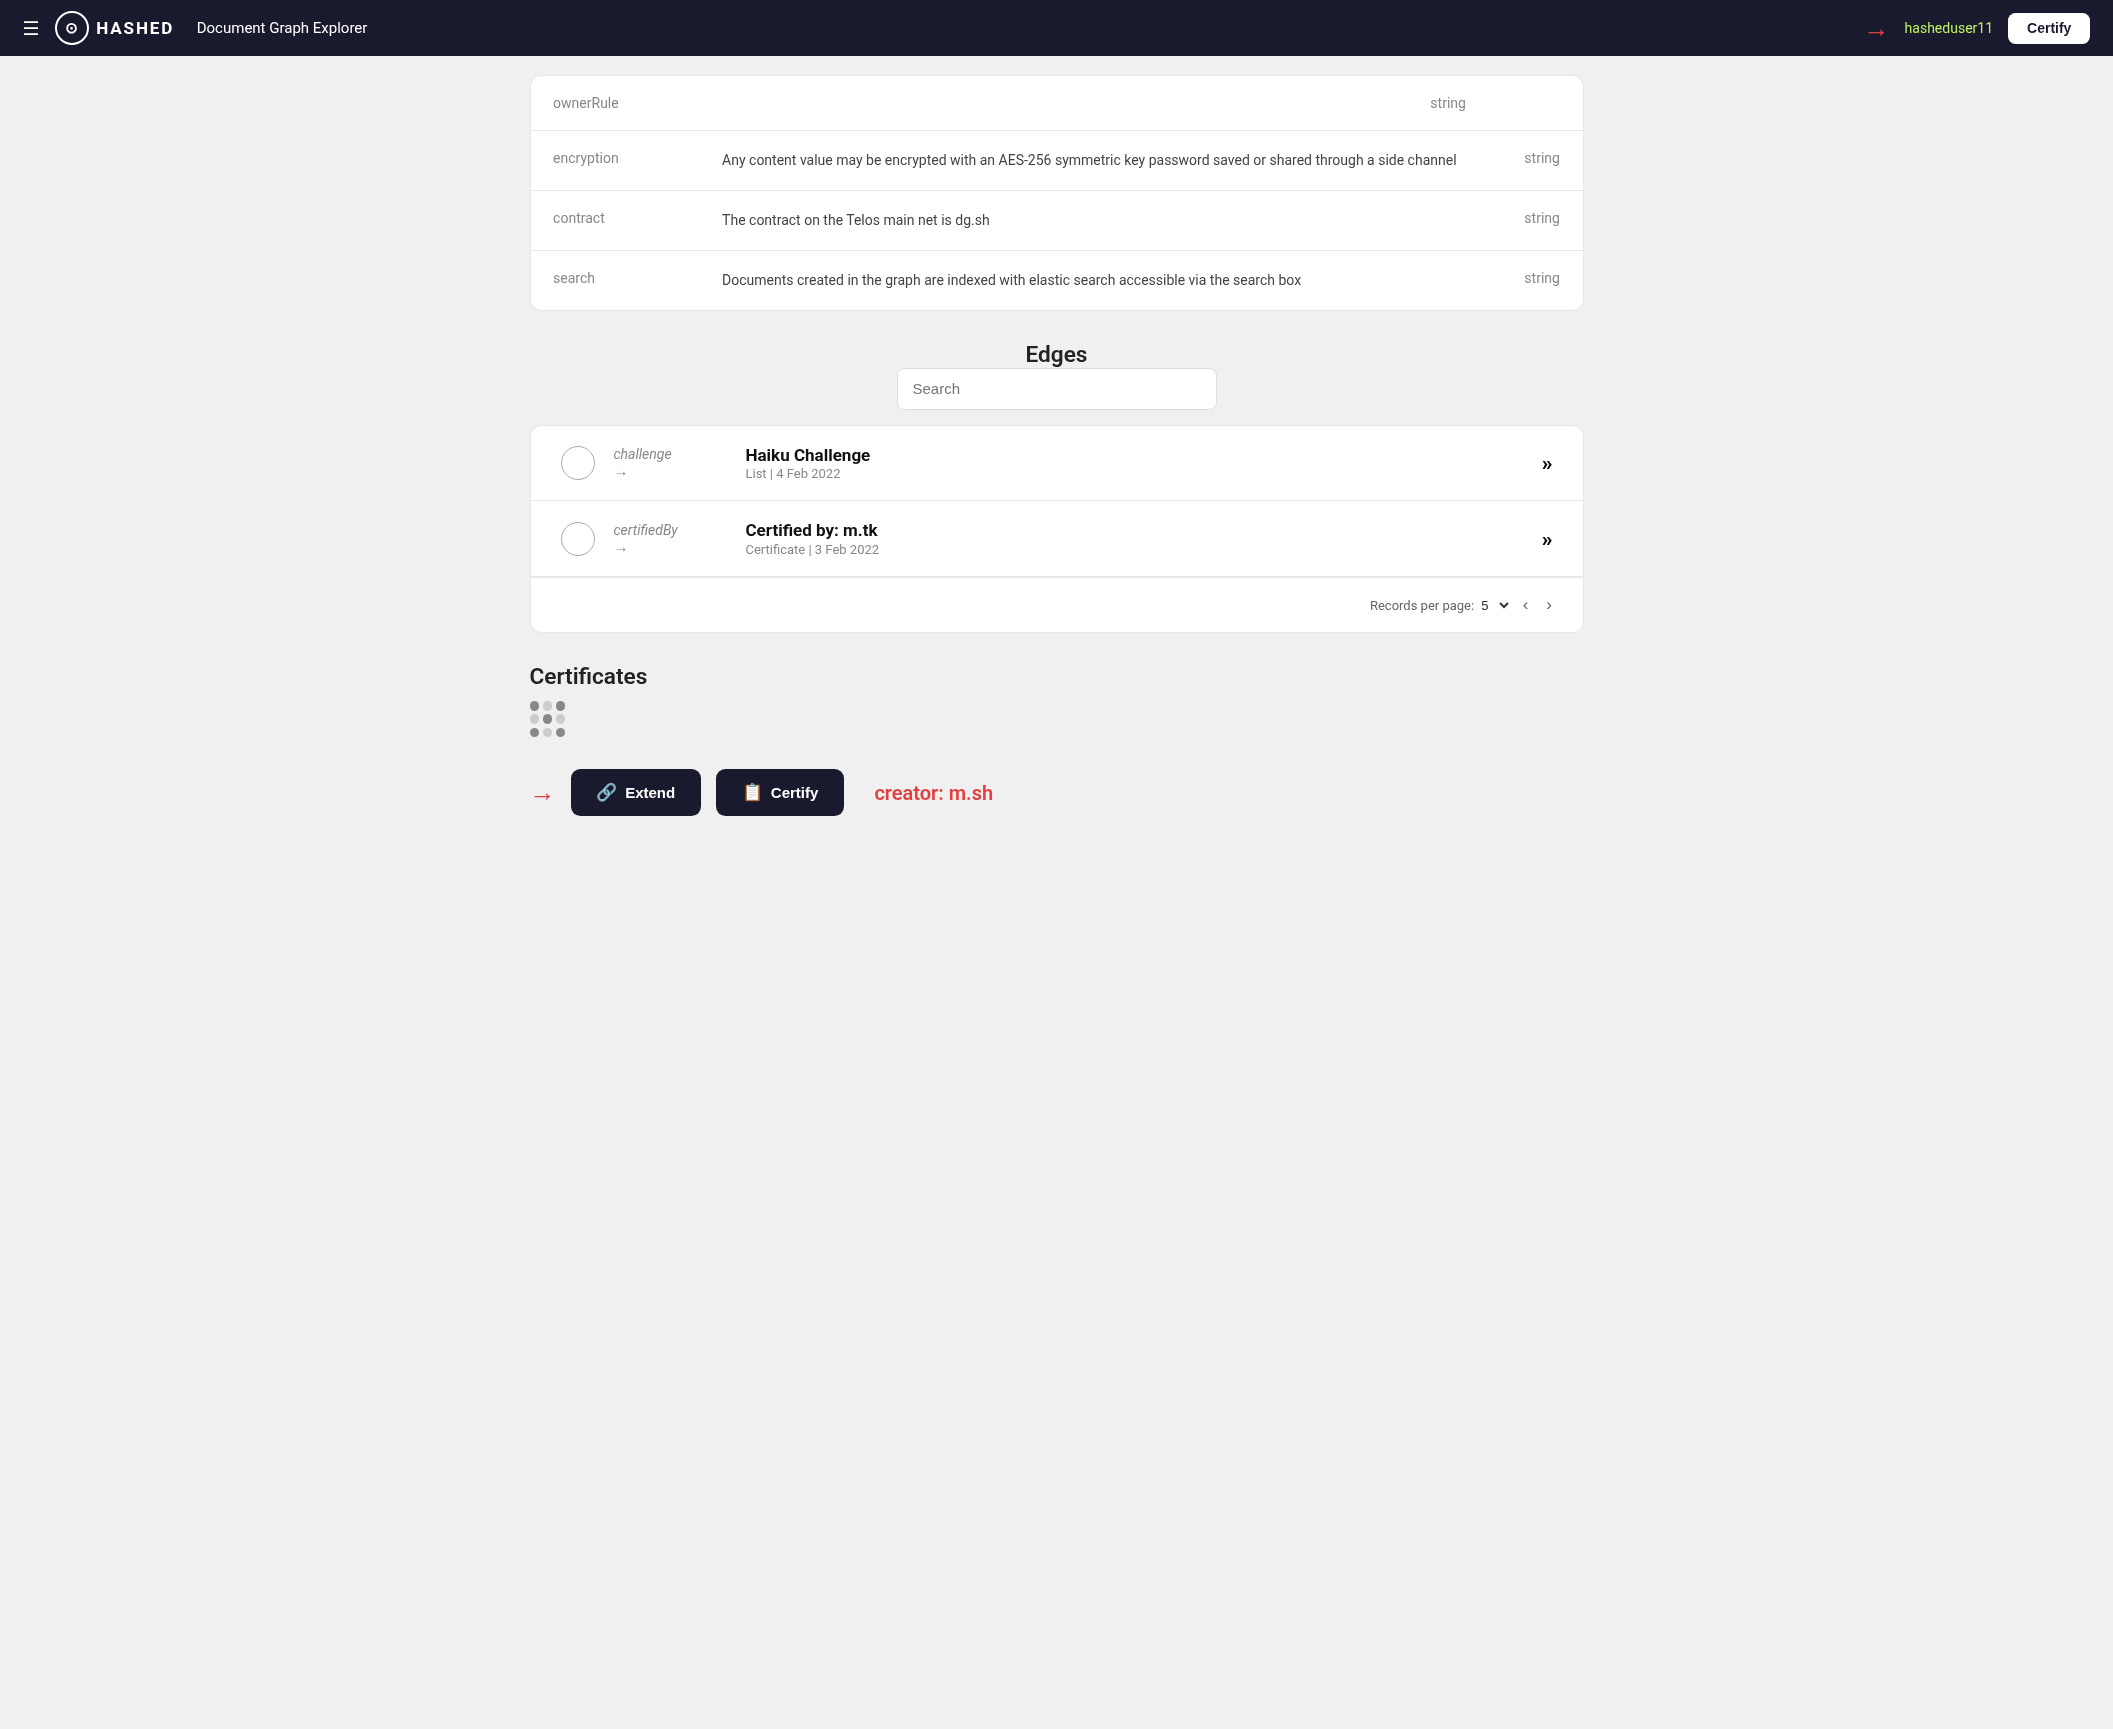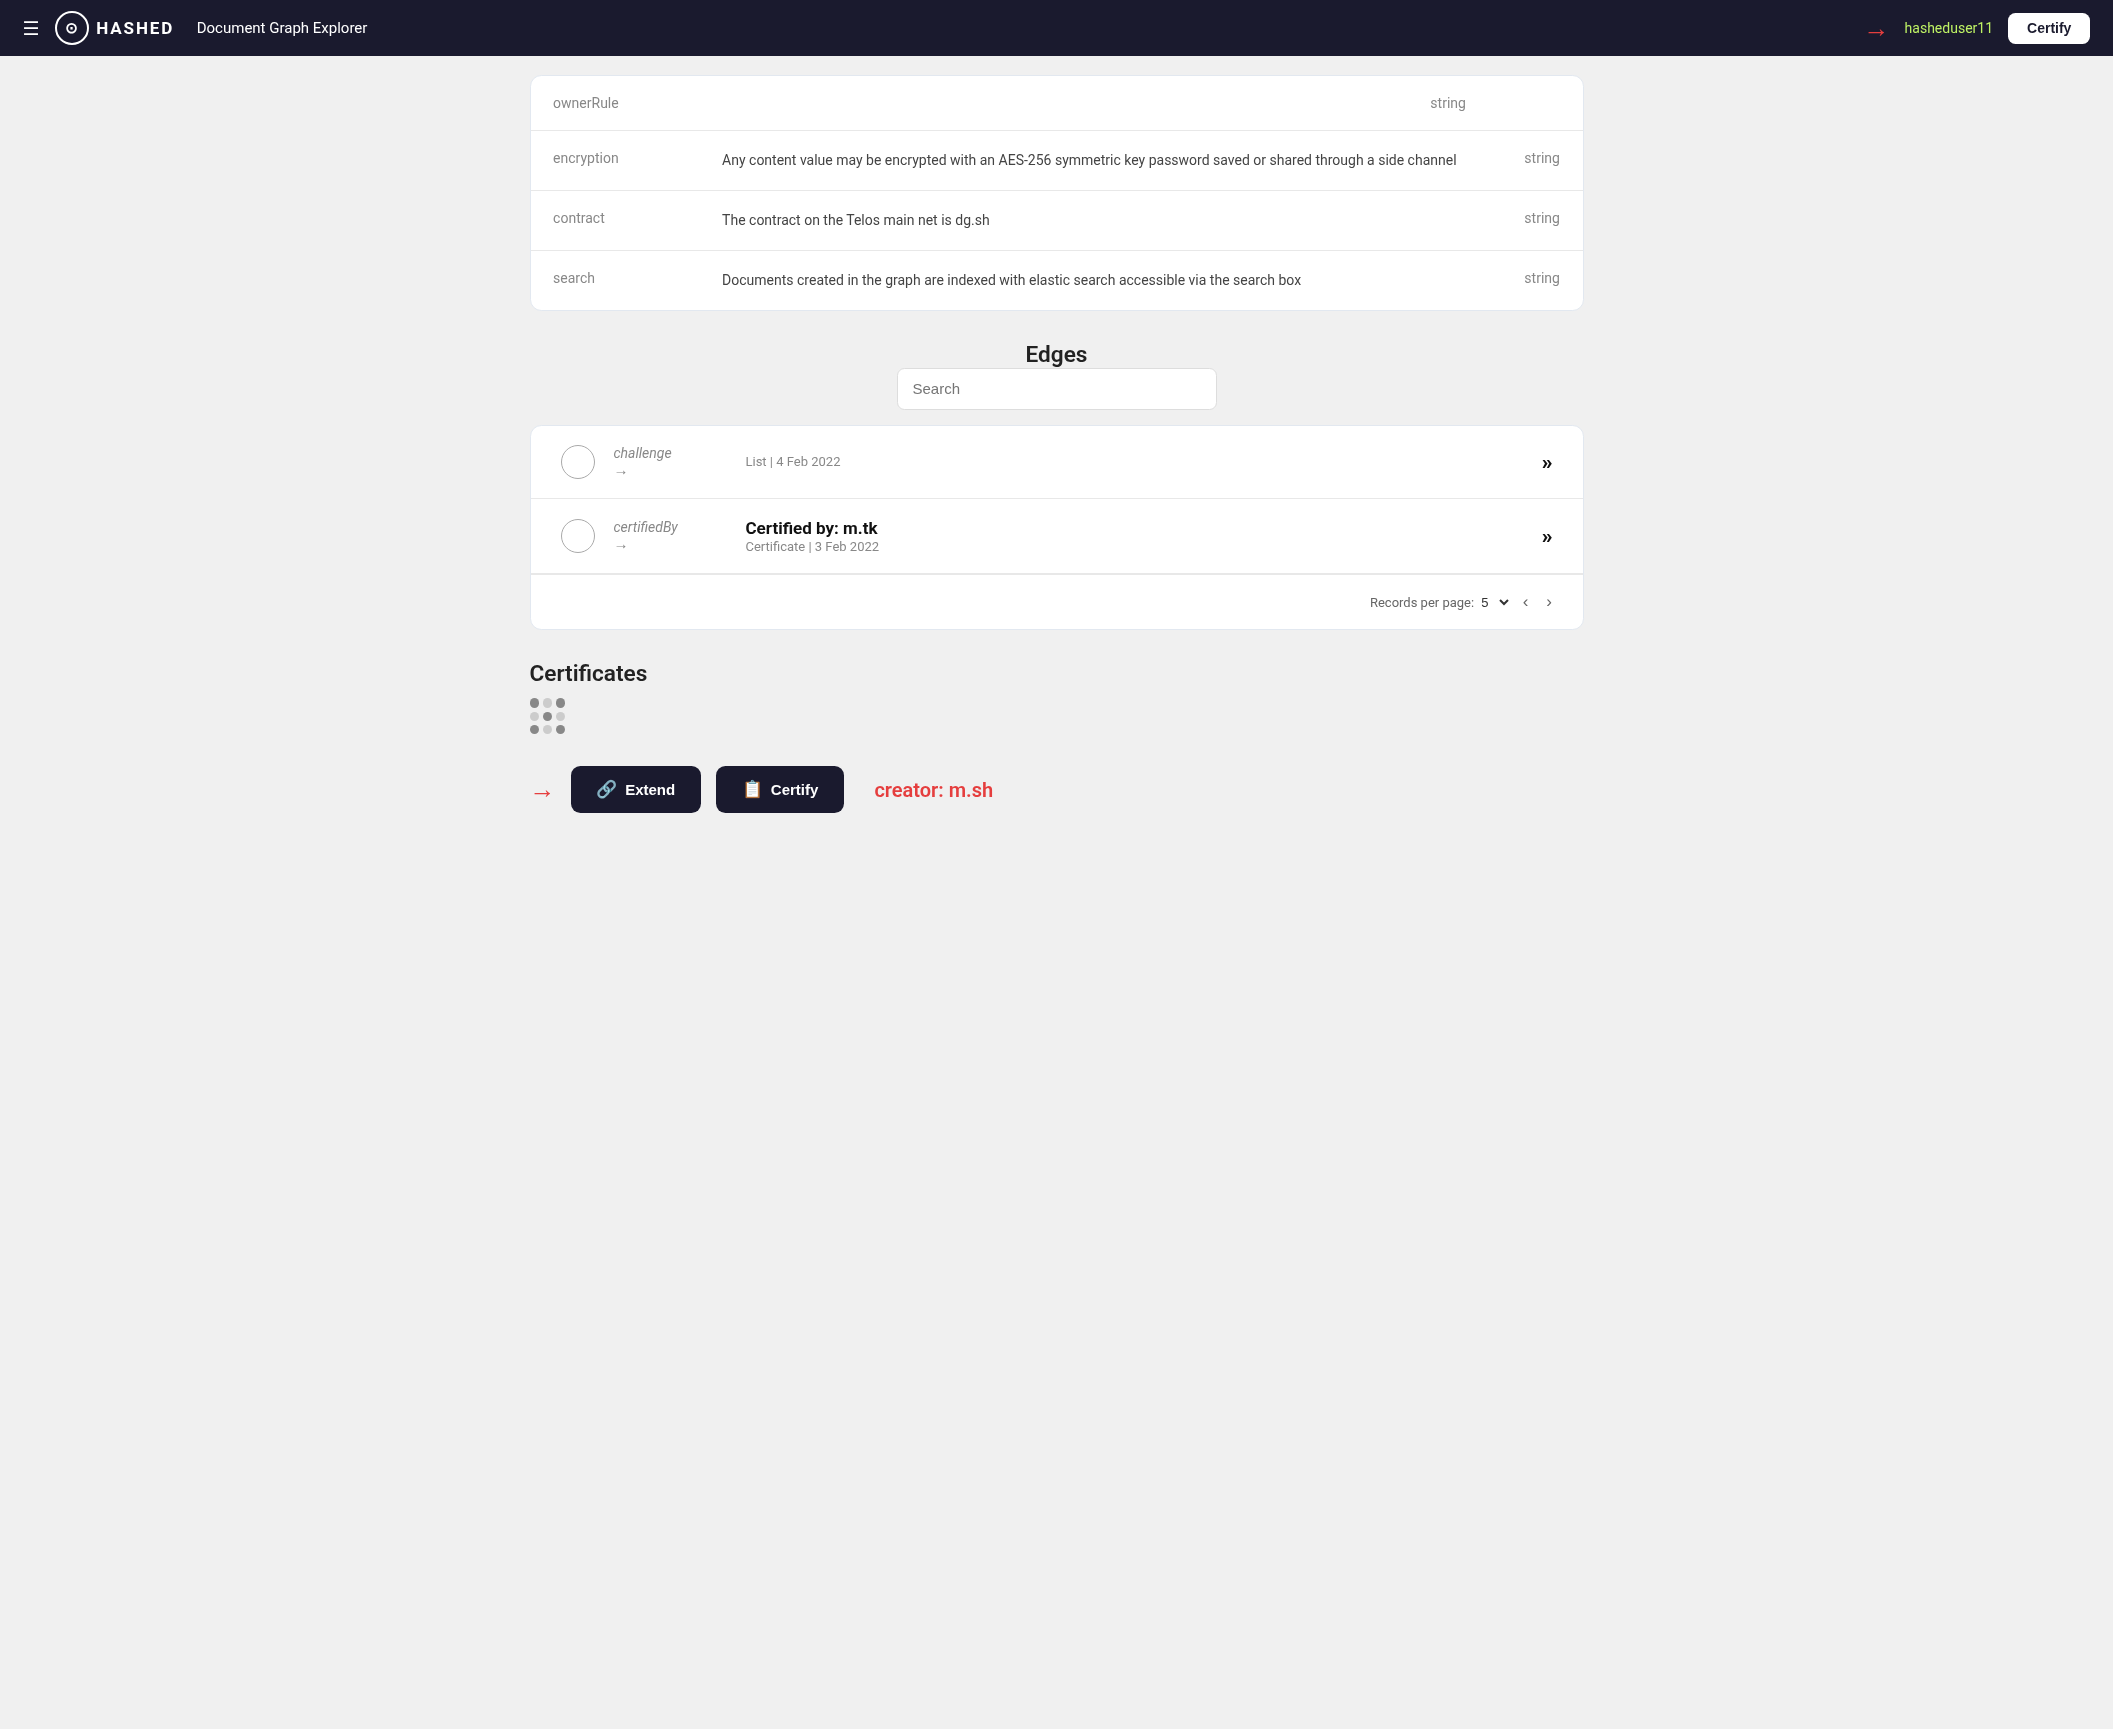--- a/index.html
+++ b/index.html
@@ -327,20 +327,21 @@
 
   <div class="edges-table">
 
     <div class="edge-row">
       <div class="edge-circle"></div>
       <div class="edge-type-container">
         <span class="edge-type-name">challenge</span>
         <span class="edge-arrow">→</span>
       </div>
       <div class="edge-info">
+        <div class="edge-title">Haiku Challenge</div>
         <div class="edge-subtitle">List | 4 Feb 2022</div>
       </div>
       <span class="edge-chevron">»</span>
     </div>
       <div class="edge-row">
       <div class="edge-circle"></div>
       <div class="edge-type-container">
         <span class="edge-type-name">certifiedBy</span>
         <span class="edge-arrow">→</span>
       </div>

